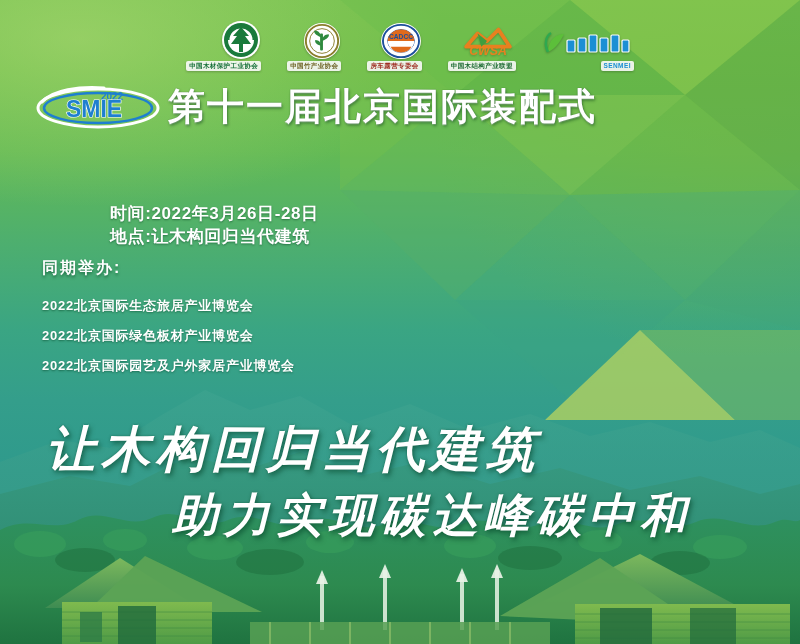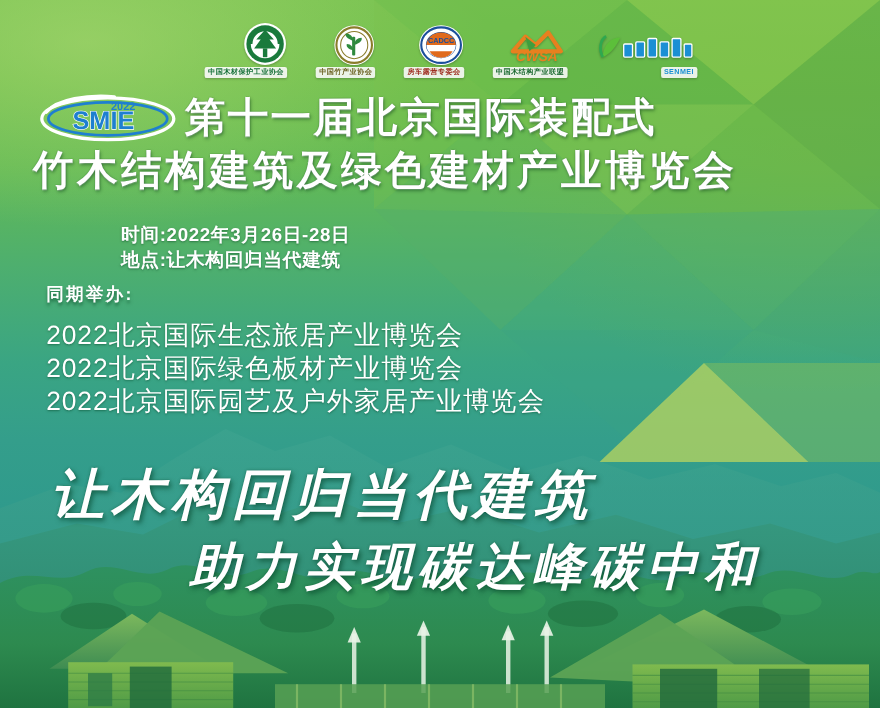--- a/index.html
+++ b/index.html
@@ -90,22 +90,23 @@
   .meta .venue{margin-left:74px;}
 
   
   .concurrent{position:absolute;left:42px;top:258px;width:560px;color:#fff;}
   .conc-head{
     font-size:16px;font-weight:700;letter-spacing:2px;
     text-shadow:0 2px 3px rgba(0,60,30,.55);
     margin-bottom:12px;
   }
   .conc-item{
-    font-size:24px;letter-spacing:.8px;line-height:30px;
+    font-size:13px;letter-spacing:.8px;line-height:30px;
     text-shadow:0 1px 2px rgba(0,60,30,.5);
+    font-weight:bold;
   }
 
   
   .slogan{
     position:absolute;color:#fff;
     font-family:"DejaVu Serif","Liberation Serif",serif;
     font-weight:700;font-style:italic;
     letter-spacing:6px;
     text-shadow:
       0 0 2px rgba(0,70,40,.5),
@@ -324,21 +325,20 @@
         <svg width="128" height="46" viewBox="0 0 128 46">
           <ellipse cx="64" cy="24" rx="60" ry="19" fill="none" stroke="#ffffff" stroke-width="3"></ellipse>
           <ellipse cx="64" cy="24" rx="54" ry="15" fill="none" stroke="#1e7fd0" stroke-width="2.5"></ellipse>
           <path d="M8 18 C18 6 46 2 70 4" fill="none" stroke="#ffffff" stroke-width="3" stroke-linecap="round"></path>
           <text x="78" y="16" font-size="10" font-weight="bold" fill="#1e7fd0" text-anchor="middle" font-family="Liberation Sans, sans-serif">2022</text>
           <text x="60" y="33" font-size="23" font-weight="bold" fill="#1e7fd0" text-anchor="middle" font-family="Liberation Sans, sans-serif" stroke="#ffffff" stroke-width="1.2" paint-order="stroke">SMIE</text>
         </svg>
       </div>
       <div class="title-1">第十一届北京国际装配式</div>
     </div>
-    <div class="title-2">竹木结构建筑及绿色建材产业博览会</div>
   </div>
 
   <div class="meta">
     <span><span>时间:</span><span>2022年3月26日-28日</span></span>
     <span class="venue"><span>地点:</span><span>让木构回归当代建筑</span></span>
   </div>
 
   <div class="concurrent">
     <div class="conc-head">同期举办:</div>
     <div class="conc-item">2022北京国际生态旅居产业博览会</div>

